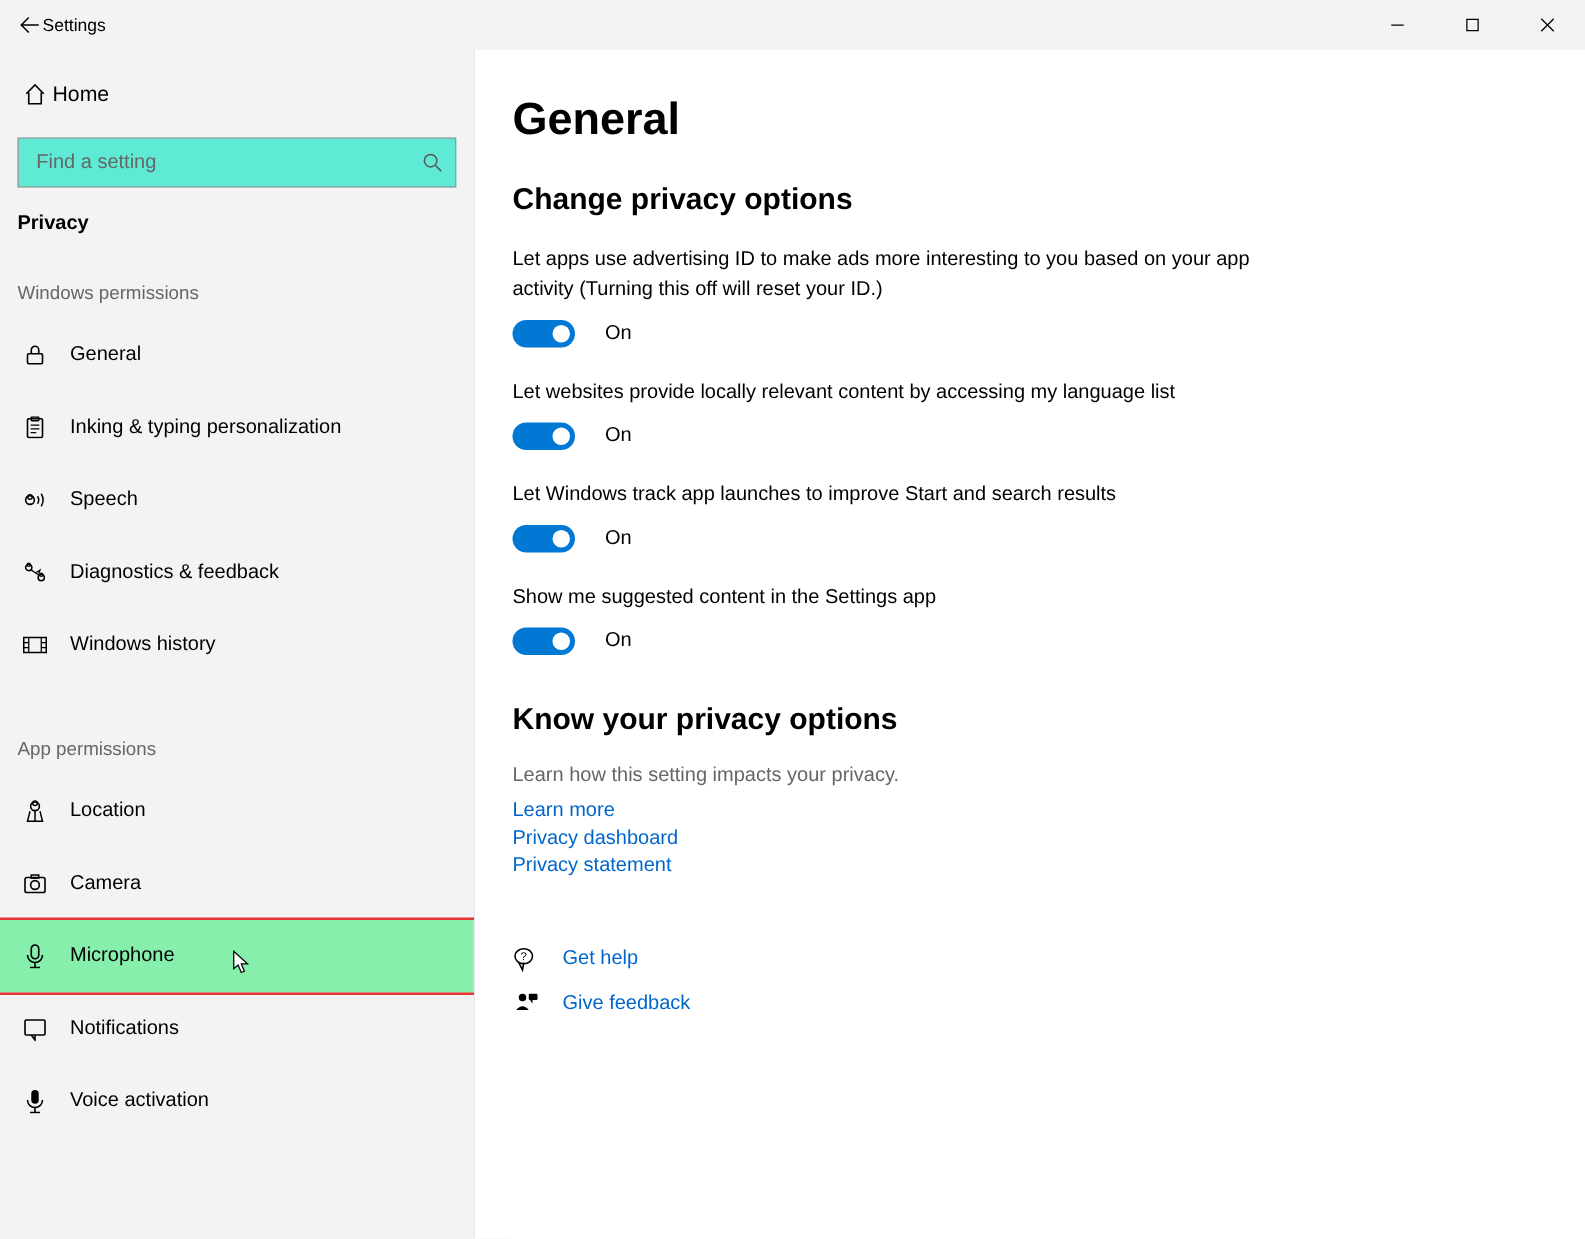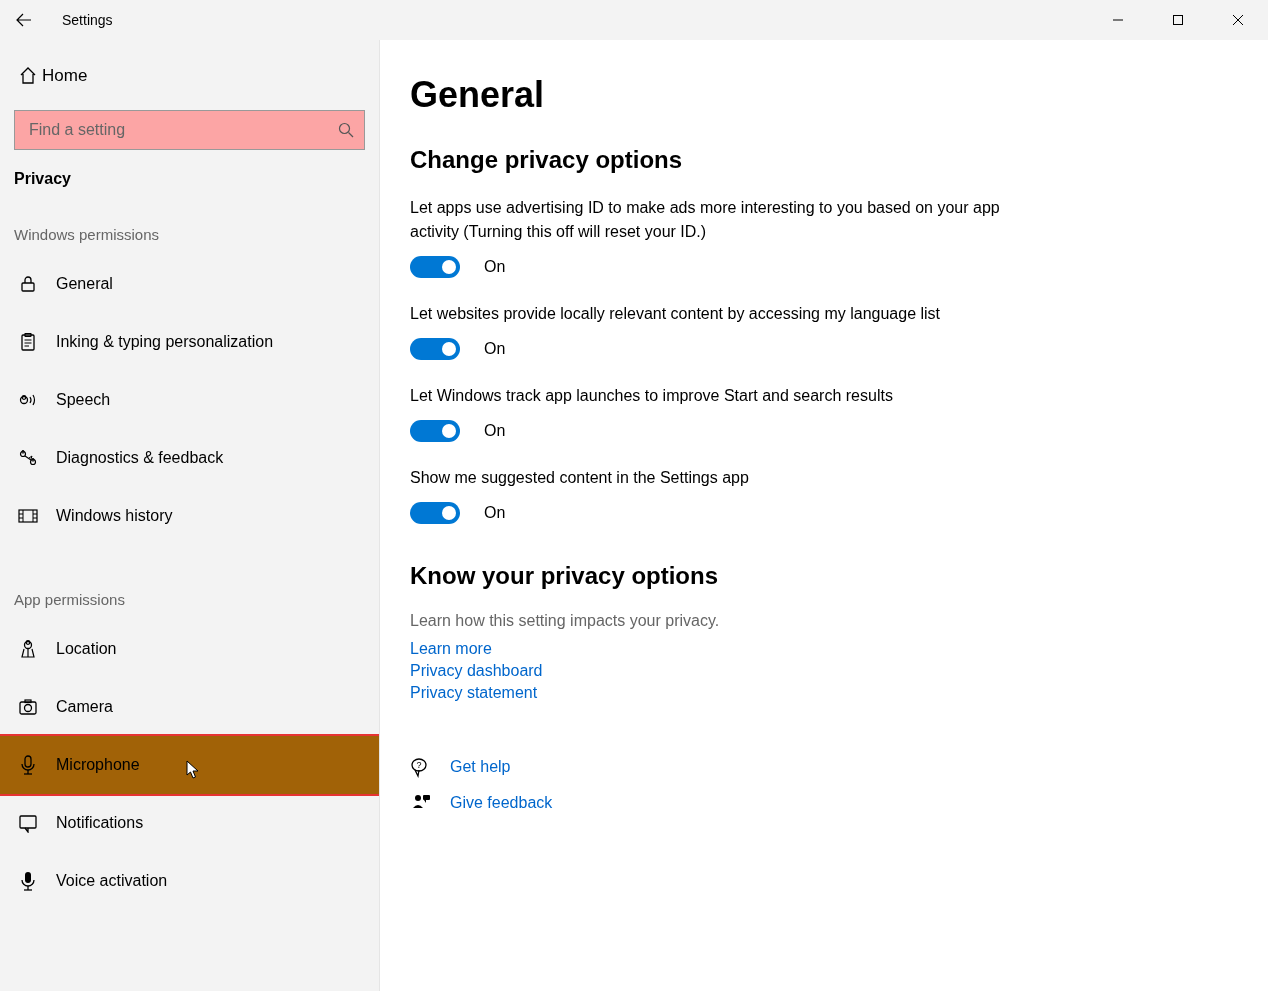--- a/index.html
+++ b/index.html
@@ -1,36 +1,36 @@
 <!DOCTYPE html>
 <html><head>
 <meta charset="utf-8">
 <style>
 * { margin: 0; padding: 0; box-sizing: border-box; font-family: "Segoe UI", sans-serif; }
 body { background: #f3f3f3; width: 1268px; height: 991px; overflow: hidden; display: flex; flex-direction: column; }
 .titlebar { height: 40px; display: flex; align-items: center; padding: 0 0 0 14px; background: #f3f3f3; }
-.titlebar-left { display: flex; align-items: center; gap: 28px; }
+.titlebar-left { display: flex; align-items: center; }
 .back-btn { width: 20px; height: 20px; display: flex; align-items: center; justify-content: center; cursor: pointer; }
 .app-title { font-size: 14px; color: #000; }
 .titlebar-right { margin-left: auto; display: flex; }
 .win-btn { width: 60px; height: 40px; display: flex; align-items: center; justify-content: center; cursor: pointer; }
 .content { display: flex; flex: 1; overflow: hidden; }
 .sidebar { width: 380px; background: #f3f3f3; padding: 12px 0 0 0; overflow-y: auto; border-right: 1px solid #e5e5e5; }
 .home-row { display: flex; align-items: center; gap: 4px; padding: 14px 0 14px 18px; cursor: pointer; }
 .home-row .icon { width: 20px; height: 20px; }
 .home-label { font-size: 17px; color: #000; }
 .search-wrap { padding: 10px 14px 14px 14px; }
-.search-box { width: 100%; height: 40px; border: 1.5px solid #999; background: #fca5a5; display: flex; align-items: center; padding: 0 10px 0 14px; }
+.search-box { width: 100%; height: 40px; border: 1.5px solid #999; background: #5eead4; display: flex; align-items: center; padding: 0 10px 0 14px; }
 .search-input { flex: 1; border: none; background: transparent; font-size: 16px; color: #555; outline: none; }
 .search-input::placeholder { color: #666; }
 .category-title { font-size: 16px; font-weight: 600; color: #000; padding: 6px 0 28px 14px; }
 .section-header { font-size: 15px; color: #666; padding: 10px 0 12px 14px; }
 .nav-item { display: flex; align-items: center; gap: 18px; padding: 0 0 0 18px; height: 58px; cursor: pointer; font-size: 16px; color: #000; position: relative; }
 .nav-item .icon { width: 20px; height: 20px; display: flex; align-items: center; justify-content: center; flex-shrink: 0; }
-.nav-item.hovered { background: #a16207; }
+.nav-item.hovered { background: #86efac; }
 .highlight-box { position: absolute; border: 2px solid #e63333; pointer-events: none; }
 .cursor { position: absolute; width: 14px; height: 20px; pointer-events: none; }
 .main { flex: 1; background: #fff; padding: 34px 0 0 30px; overflow-y: auto; }
 .page-title { font-size: 36px; font-weight: 600; color: #000; margin-bottom: 30px; }
 .section-title { font-size: 24px; font-weight: 600; color: #000; margin-bottom: 22px; }
 .setting-block { margin-bottom: 24px; max-width: 620px; }
 .setting-label { font-size: 16px; color: #000; line-height: 1.5; margin-bottom: 12px; }
 .toggle-row { display: flex; align-items: center; gap: 24px; }
 .toggle { width: 50px; height: 22px; border-radius: 11px; position: relative; cursor: pointer; }
 .toggle.on { background: #0078d4; }

